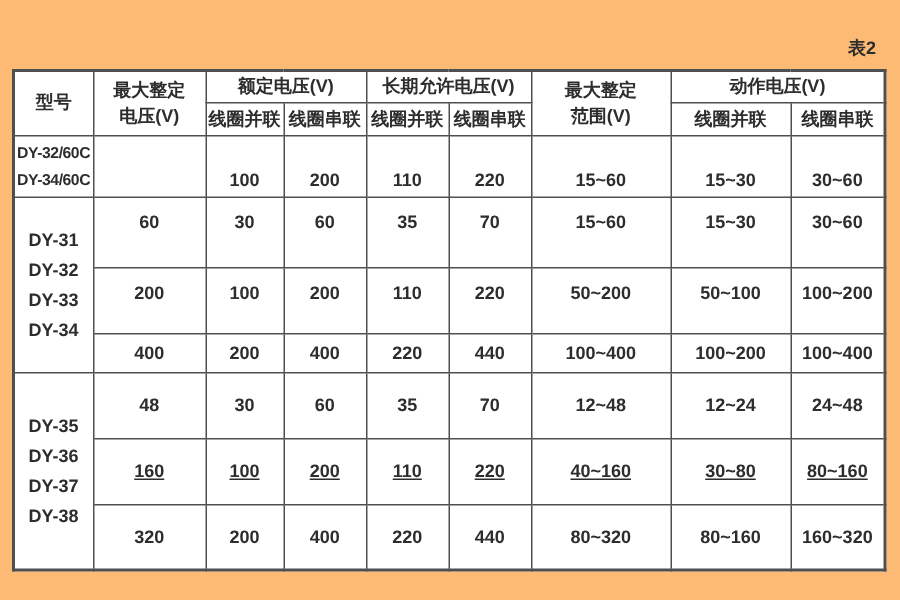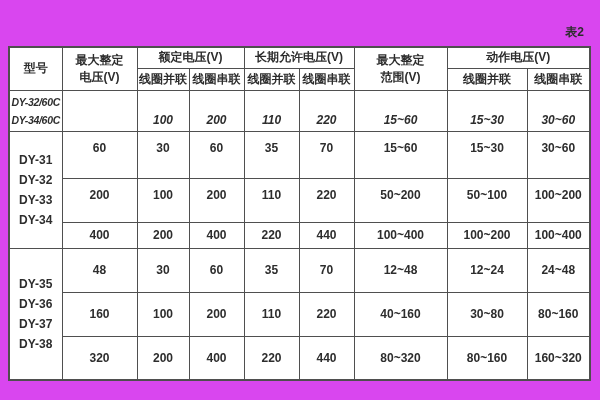--- a/index.html
+++ b/index.html
@@ -4,21 +4,21 @@
 <style>
   * { margin: 0; padding: 0; box-sizing: border-box; }
   html, body { background: #ffffff; }
   body {
     width: 600px; height: 400px;
     font-family: "Liberation Sans", "DejaVu Sans", sans-serif;
     color: #2d2d2d;
     position: relative;
     overflow: hidden;
   }
-  .page { position: absolute; inset: 0; background: #d946ef; }
+  .page { position: absolute; inset: 0; background: #fdba74; }
 
   .table-label {
     position: absolute;
     top: 24px; right: 16px;
     font-size: 12px;
     font-weight: bold;
     color: #2d2d2d;
   }
 
   table.spec {
@@ -50,26 +50,26 @@
   col.c-rated-s  { width: 55px; }
   col.c-long-p   { width: 55px; }
   col.c-long-s   { width: 55px; }
   col.c-range    { width: 93px; }
   col.c-act-p    { width: 80px; }
   col.c-act-s    { width: 63px; }
 
   
   tr.h1 { height: 21px; }
   tr.h2 { height: 22px; }
-  tr.r1 { height: 41px; font-style: italic; }
+  tr.r1 { height: 41px; }
   tr.r2 { height: 47px; }
   tr.r3 { height: 44px; }
   tr.r4 { height: 26px; }
   tr.r5 { height: 44px; }
-  tr.r6 { height: 44px; }
+  tr.r6 { height: 44px; text-decoration: underline; }
   tr.r7 { height: 44px; }
 
   
   td.vb { vertical-align: bottom; padding-bottom: 4px; }
   td.vt { vertical-align: top; padding-top: 9px; }
 
   td.model-cell { line-height: 20px; font-size: 12px; }
   td.model-cell.small { font-size: 10.5px; line-height: 18px; letter-spacing: -0.3px; }
   th .two-line { line-height: 17px; }
 </style>

